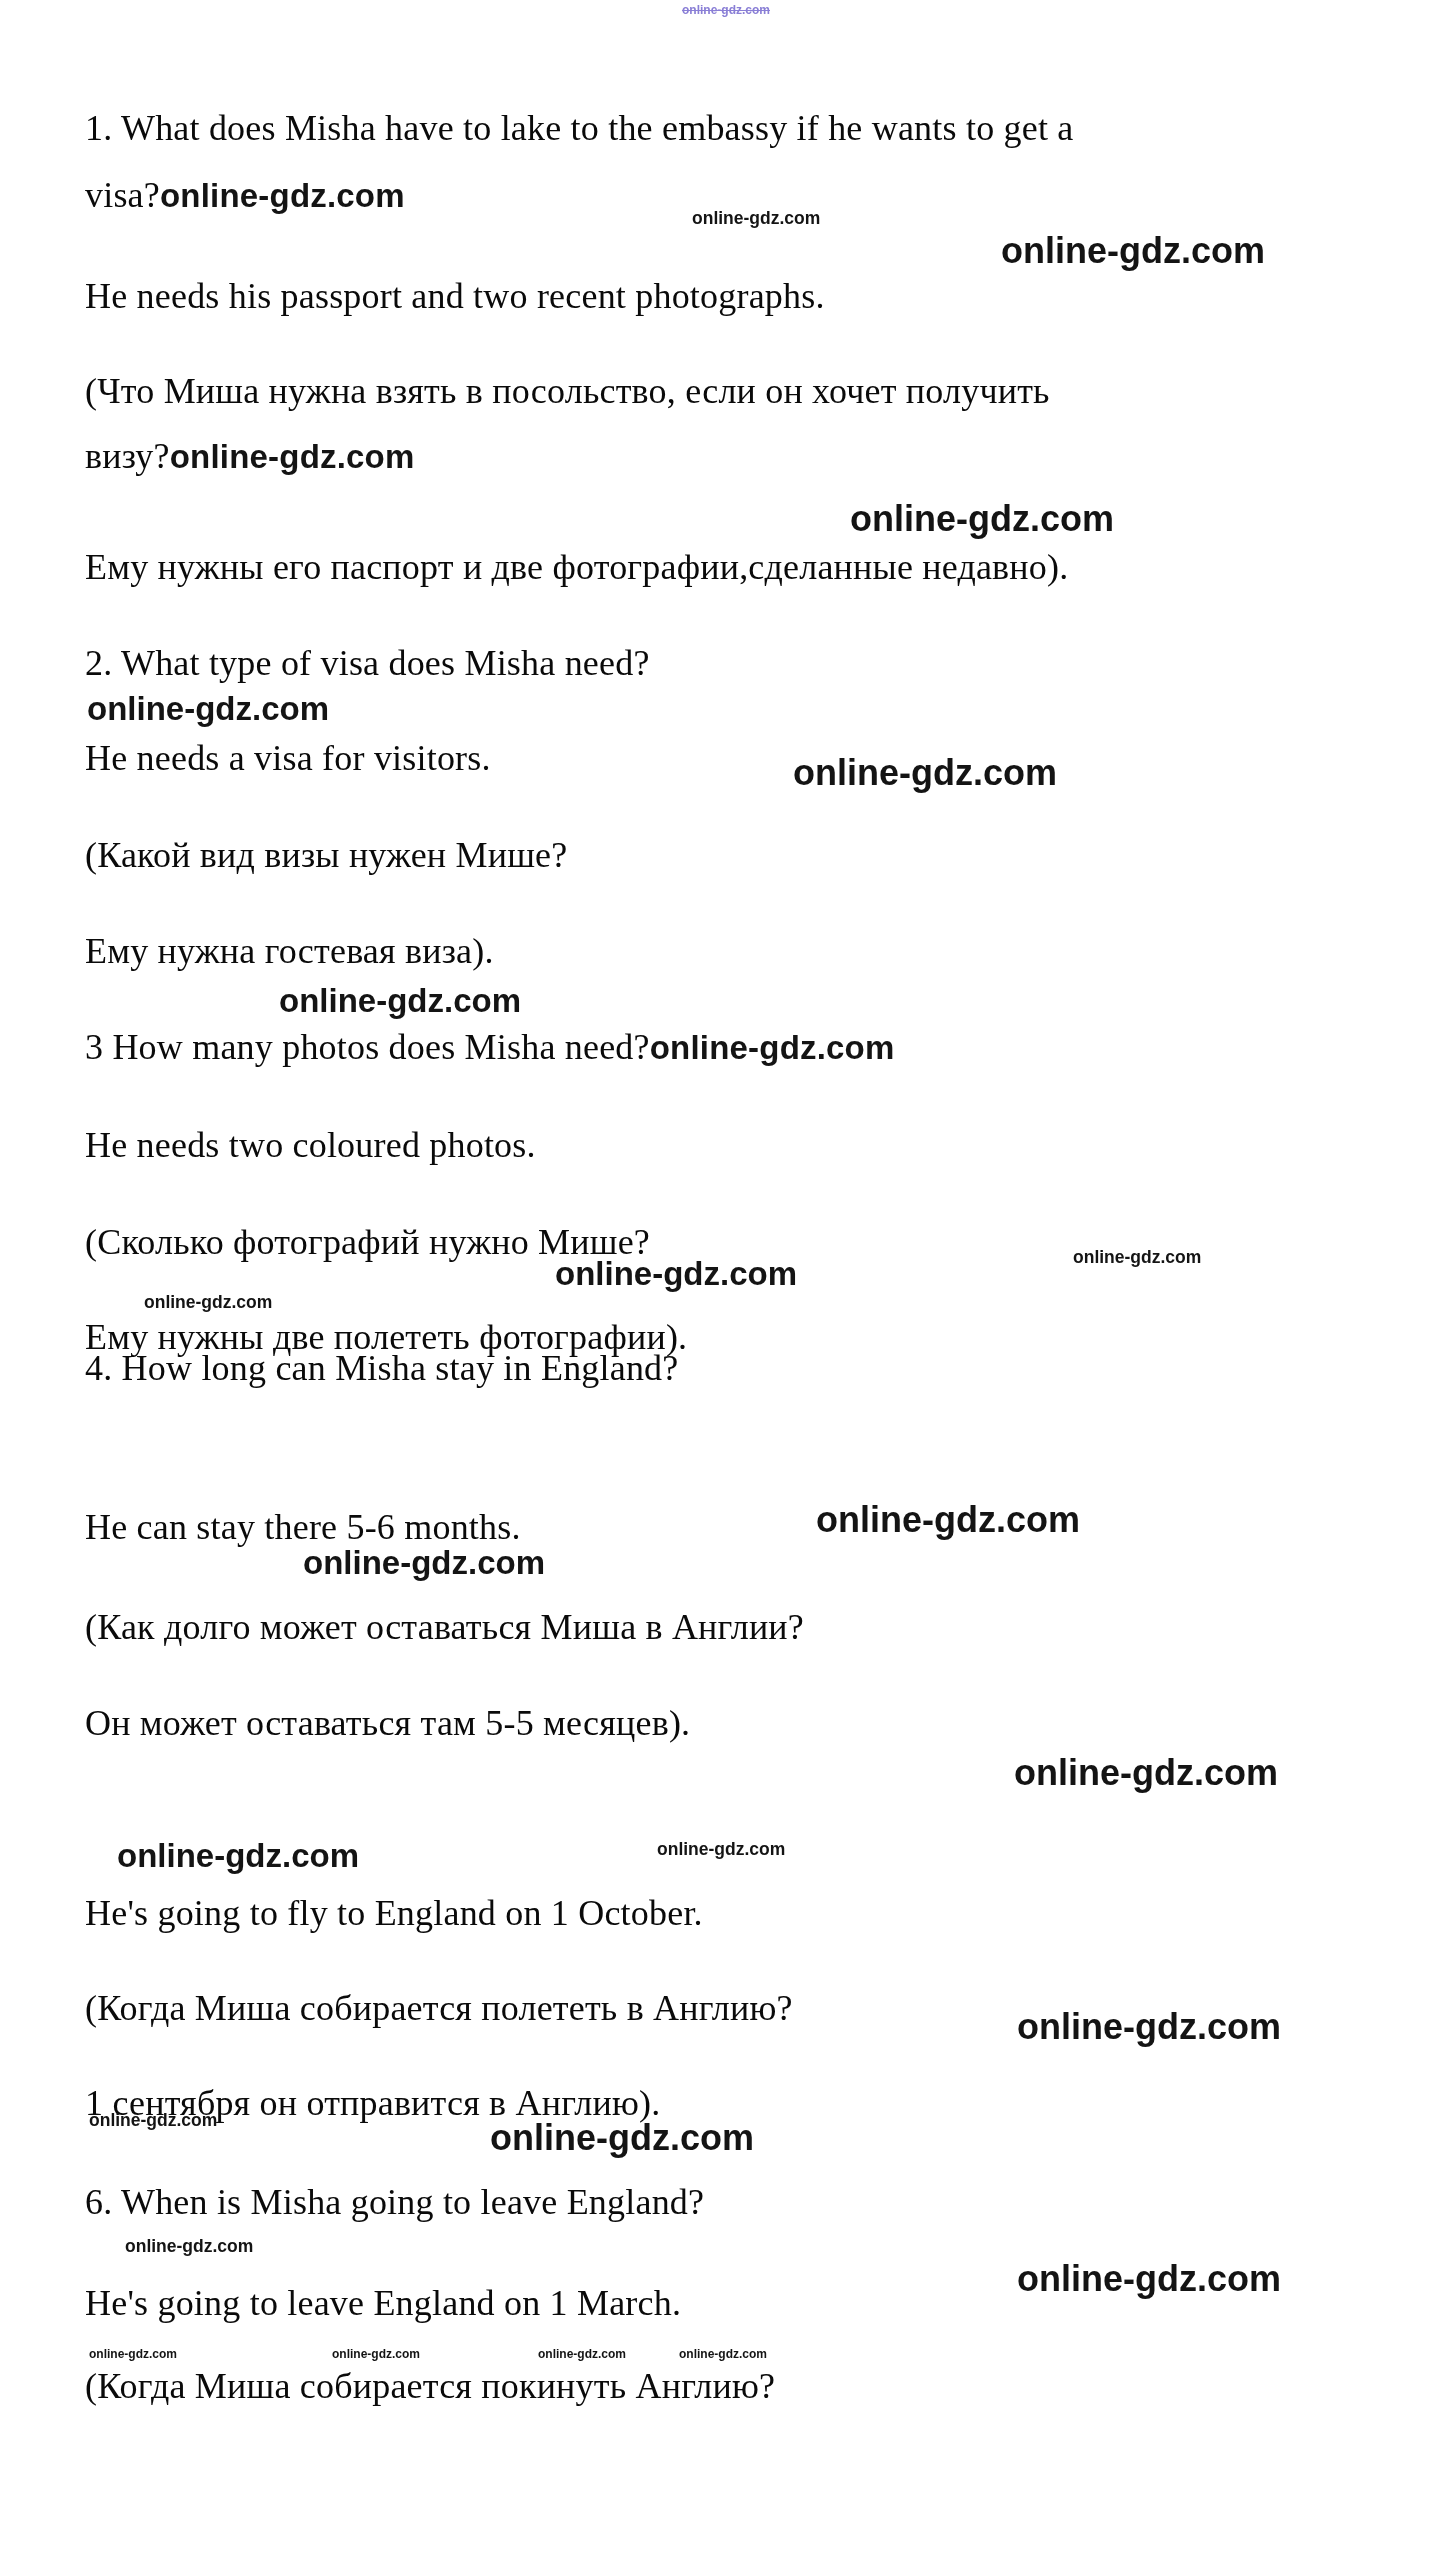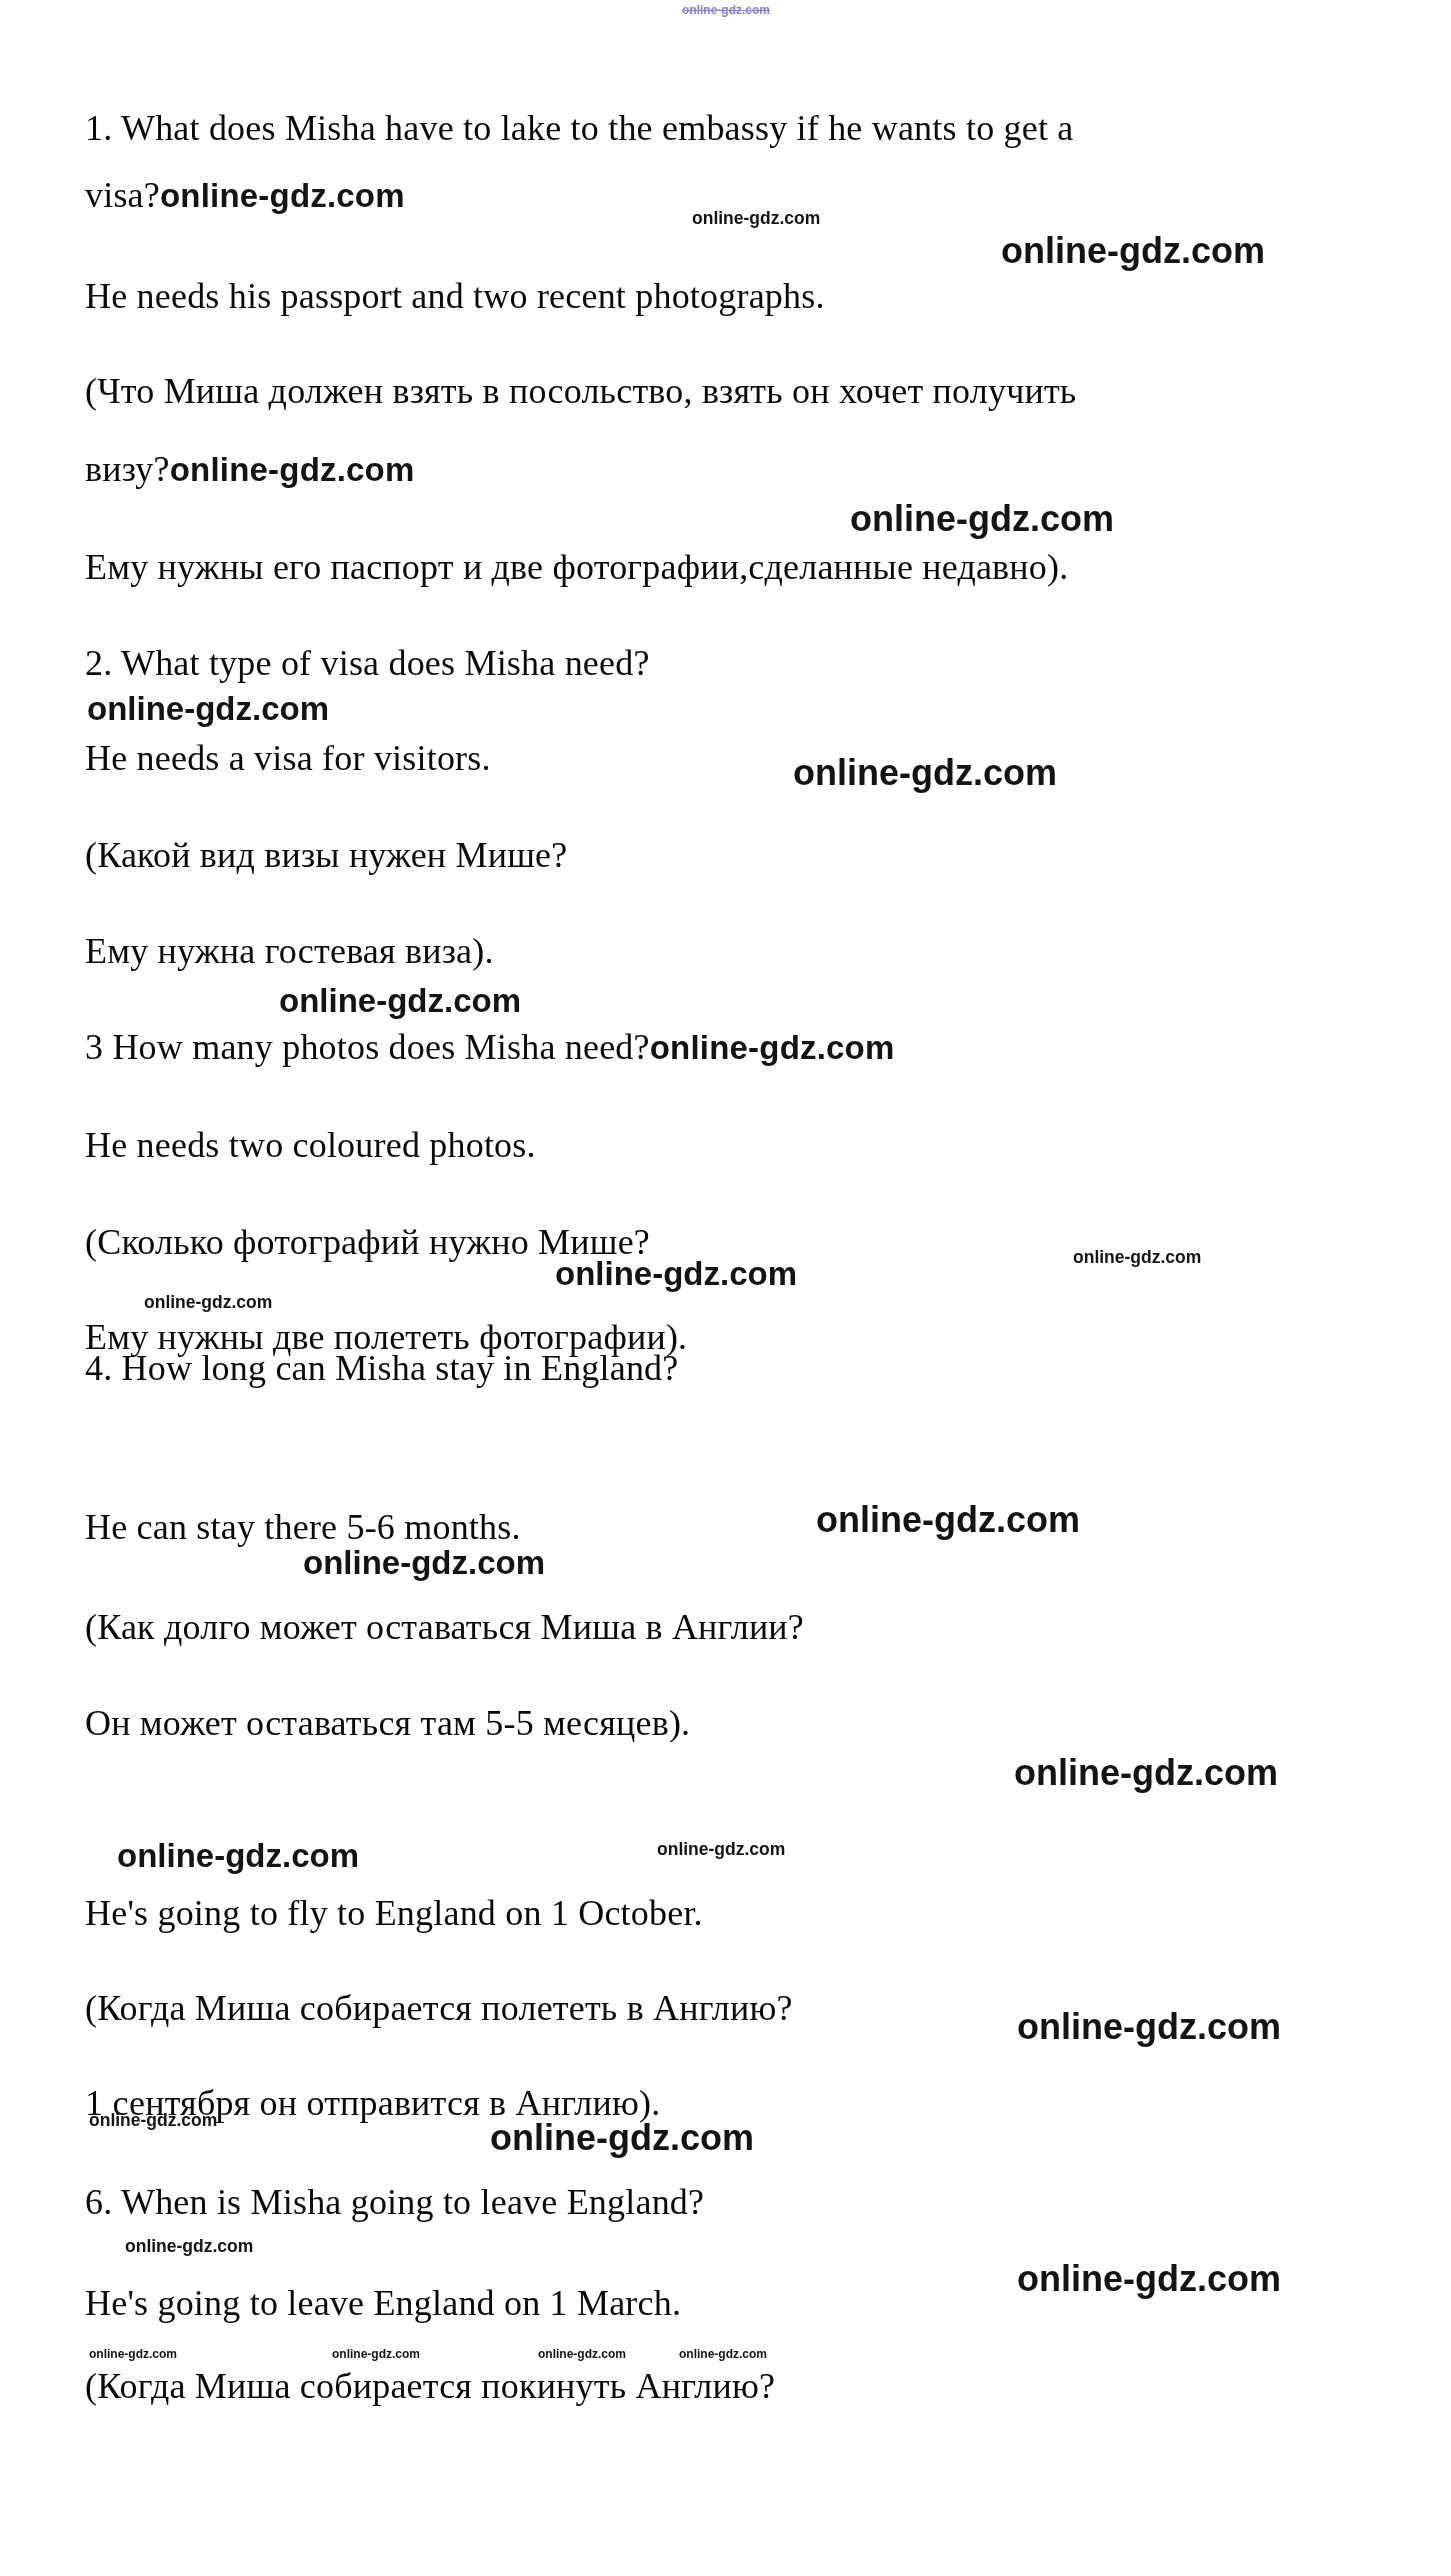--- a/index.html
+++ b/index.html
@@ -60,22 +60,22 @@
   <span class="top-wm">online-gdz.com</span>
 
   <div class="ln" style="top:108px">1. What does Misha have to lake to the embassy if he wants to get a</div>
   <div class="ln" style="top:175px">
     <span>visa?</span><span class="wm-inline">online-gdz.com</span>
   </div>
   <span class="wm wm-s" style="top:208px; left:692px">online-gdz.com</span>
   <span class="wm wm-xl" style="top:230px; left:1001px">online-gdz.com</span>
   <div class="ln" style="top:276px">He needs his passport and two recent photographs.</div>
 
-  <div class="ln" style="top:371px">(Что Миша должен взять в посольство, взять он хочет получить</div>
-  <div class="ln" style="top:449px">
+  <div class="ln" style="top:371px">(Что Миша нужна взять в посольство, если он хочет получить</div>
+  <div class="ln" style="top:436px">
     <span>визу?</span><span class="wm-inline">online-gdz.com</span>
   </div>
   <span class="wm wm-xl" style="top:498px; left:850px">online-gdz.com</span>
   <div class="ln" style="top:547px">Ему нужны его паспорт и две фотографии,сделанные недавно).</div>
 
   <div class="ln" style="top:643px">2. What type of visa does Misha need?</div>
   <span class="wm wm-b" style="top:690px; left:87px">online-gdz.com</span>
   <div class="ln" style="top:738px">He needs a visa for visitors.</div>
   <span class="wm wm-xl" style="top:752px; left:793px">online-gdz.com</span>
   <div class="ln" style="top:835px">(Какой вид визы нужен Мише?</div>

